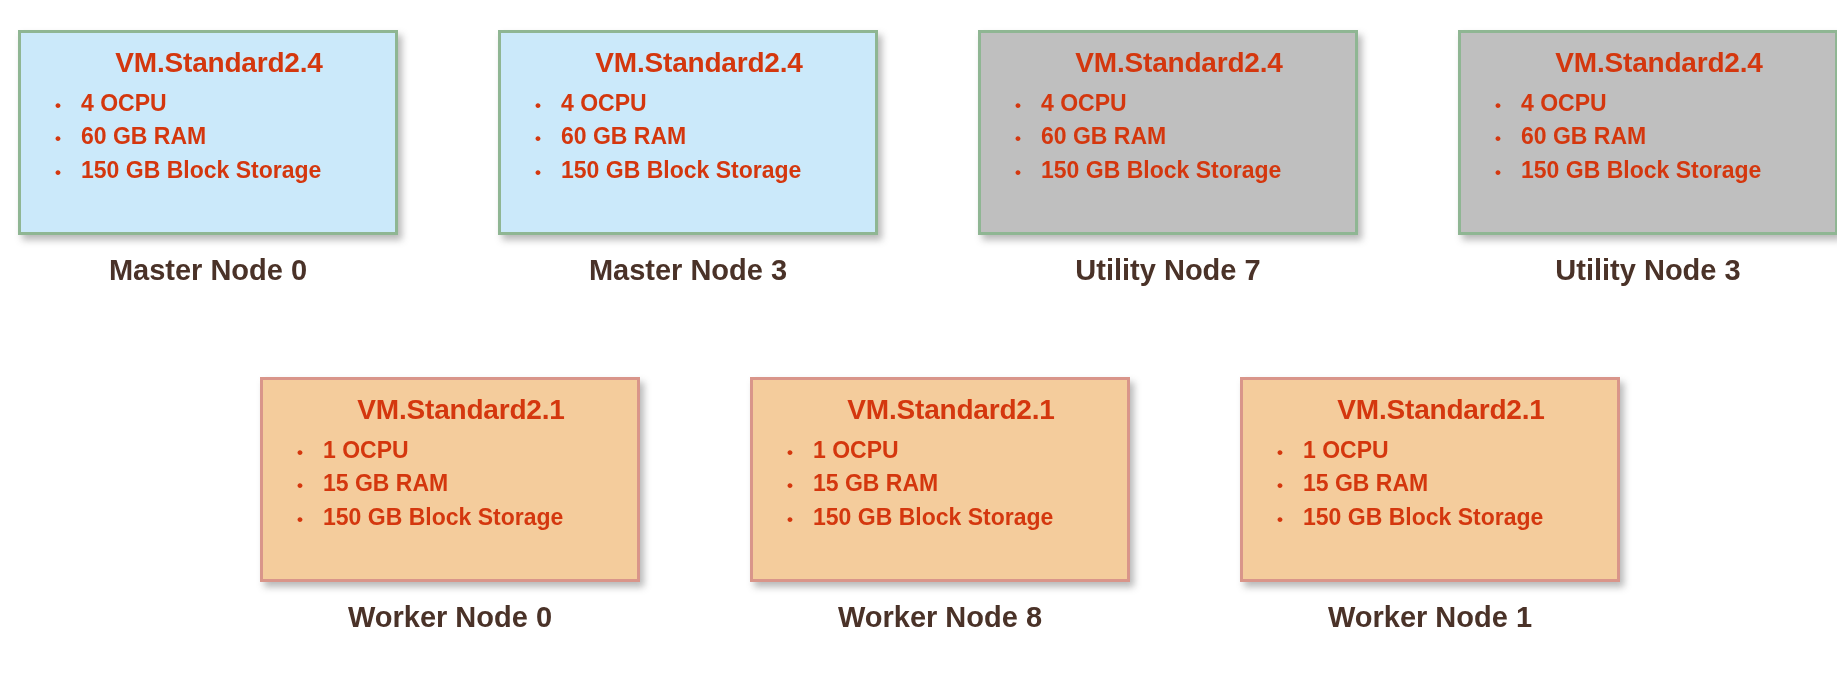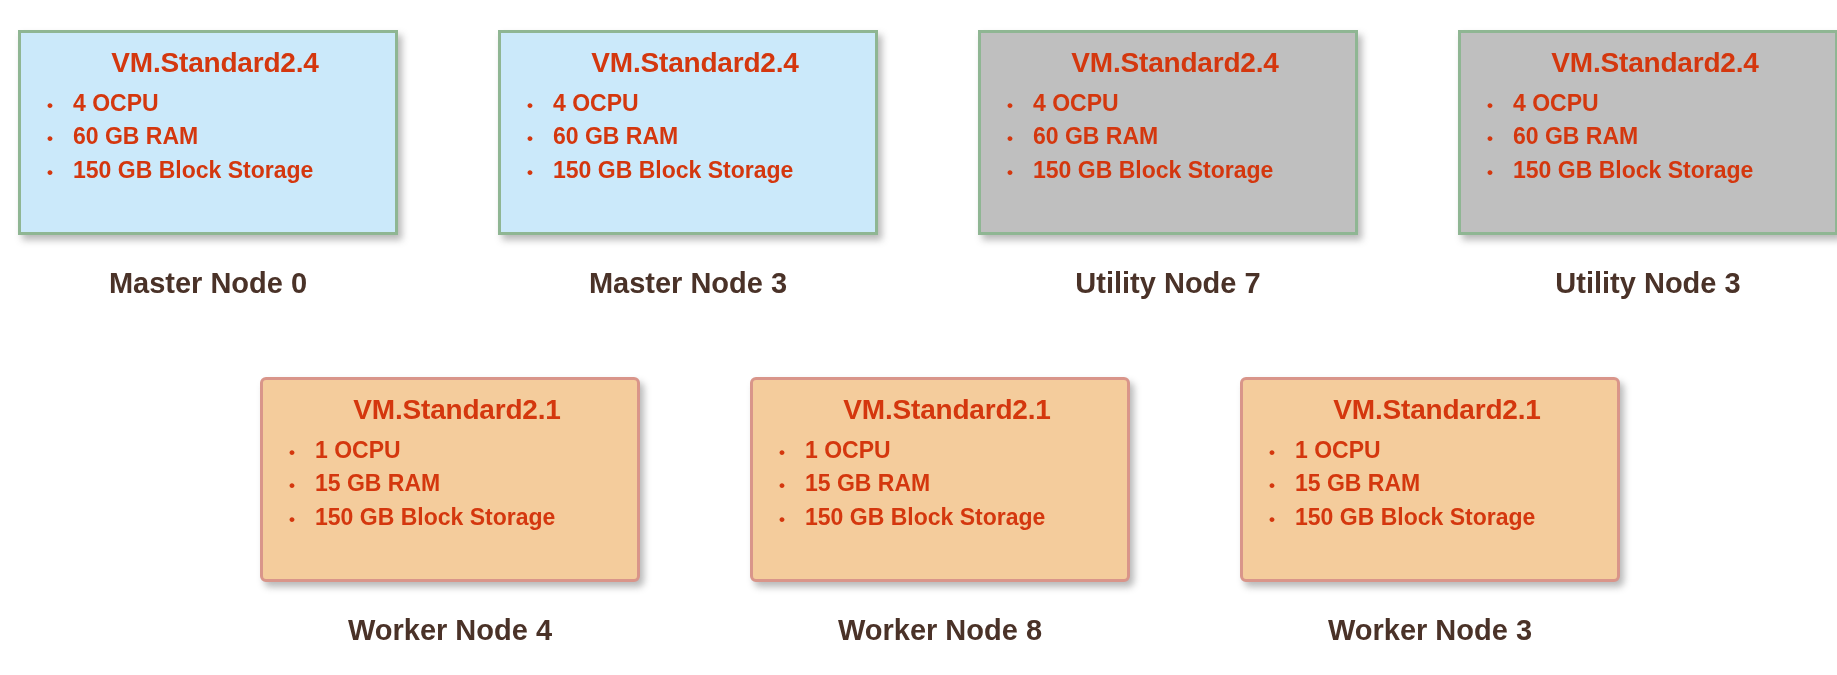--- a/index.html
+++ b/index.html
@@ -44,41 +44,40 @@
     width: 380px;
     display: flex;
     flex-direction: column;
     align-items: center;
   }
 
   .node-card {
     width: 380px;
     height: 205px;
     box-sizing: border-box;
-    padding: 14px 0 0 0;
+    padding: 14px 0 0 8px;
     position: relative;
     border-style: solid;
     border-width: 3px;
     box-shadow: 4px 5px 7px rgba(80, 80, 80, 0.40);
   }
 
   .node-card.blue {
     background: #CBE9FA;
     border-color: #8FB693;
   }
 
   .node-card.gray {
     background: #BFBFBF;
     border-color: #8FB693;
   }
 
   .node-card.orange {
     background: #F4CC9C;
     border-color: #D9958A;
-    border-radius: 6px;
   }
 
   .card-title {
     color: #D4370E;
     font-size: 28px;
     font-weight: bold;
     text-align: center;
     letter-spacing: -0.2px;
     margin: 0 0 8px 0;
     padding-left: 14px;
@@ -105,21 +104,21 @@
     width: 26px;
     flex: 0 0 26px;
     line-height: 1.45;
   }
 
   .spec-text {
     white-space: nowrap;
   }
 
   .node-label {
-    margin-top: 32px;
+    margin-top: 19px;
     color: #4A3228;
     font-size: 29px;
     font-weight: bold;
     text-align: center;
     white-space: nowrap;
   }
 </style>
 </head>
 <body>
 
@@ -218,21 +217,21 @@
             <li class="spec-item">
               <span class="bullet-icon">•</span>
               <span class="spec-text">15 GB RAM</span>
             </li>
             <li class="spec-item">
               <span class="bullet-icon">•</span>
               <span class="spec-text">150 GB Block Storage</span>
             </li>
           </ul>
         </div>
-        <div class="node-label">Worker Node 4</div>
+        <div class="node-label">Worker Node 0</div>
       </div>
       <div class="node-group">
         <div class="node-card orange">
           <div class="card-title">VM.Standard2.1</div>
           <ul class="spec-list">
             <li class="spec-item">
               <span class="bullet-icon">•</span>
               <span class="spec-text">1 OCPU</span>
             </li>
             <li class="spec-item">
@@ -258,16 +257,16 @@
             <li class="spec-item">
               <span class="bullet-icon">•</span>
               <span class="spec-text">15 GB RAM</span>
             </li>
             <li class="spec-item">
               <span class="bullet-icon">•</span>
               <span class="spec-text">150 GB Block Storage</span>
             </li>
           </ul>
         </div>
-        <div class="node-label">Worker Node 3</div>
+        <div class="node-label">Worker Node 1</div>
       </div>
     </div>
 </div>
 
 </body></html>

